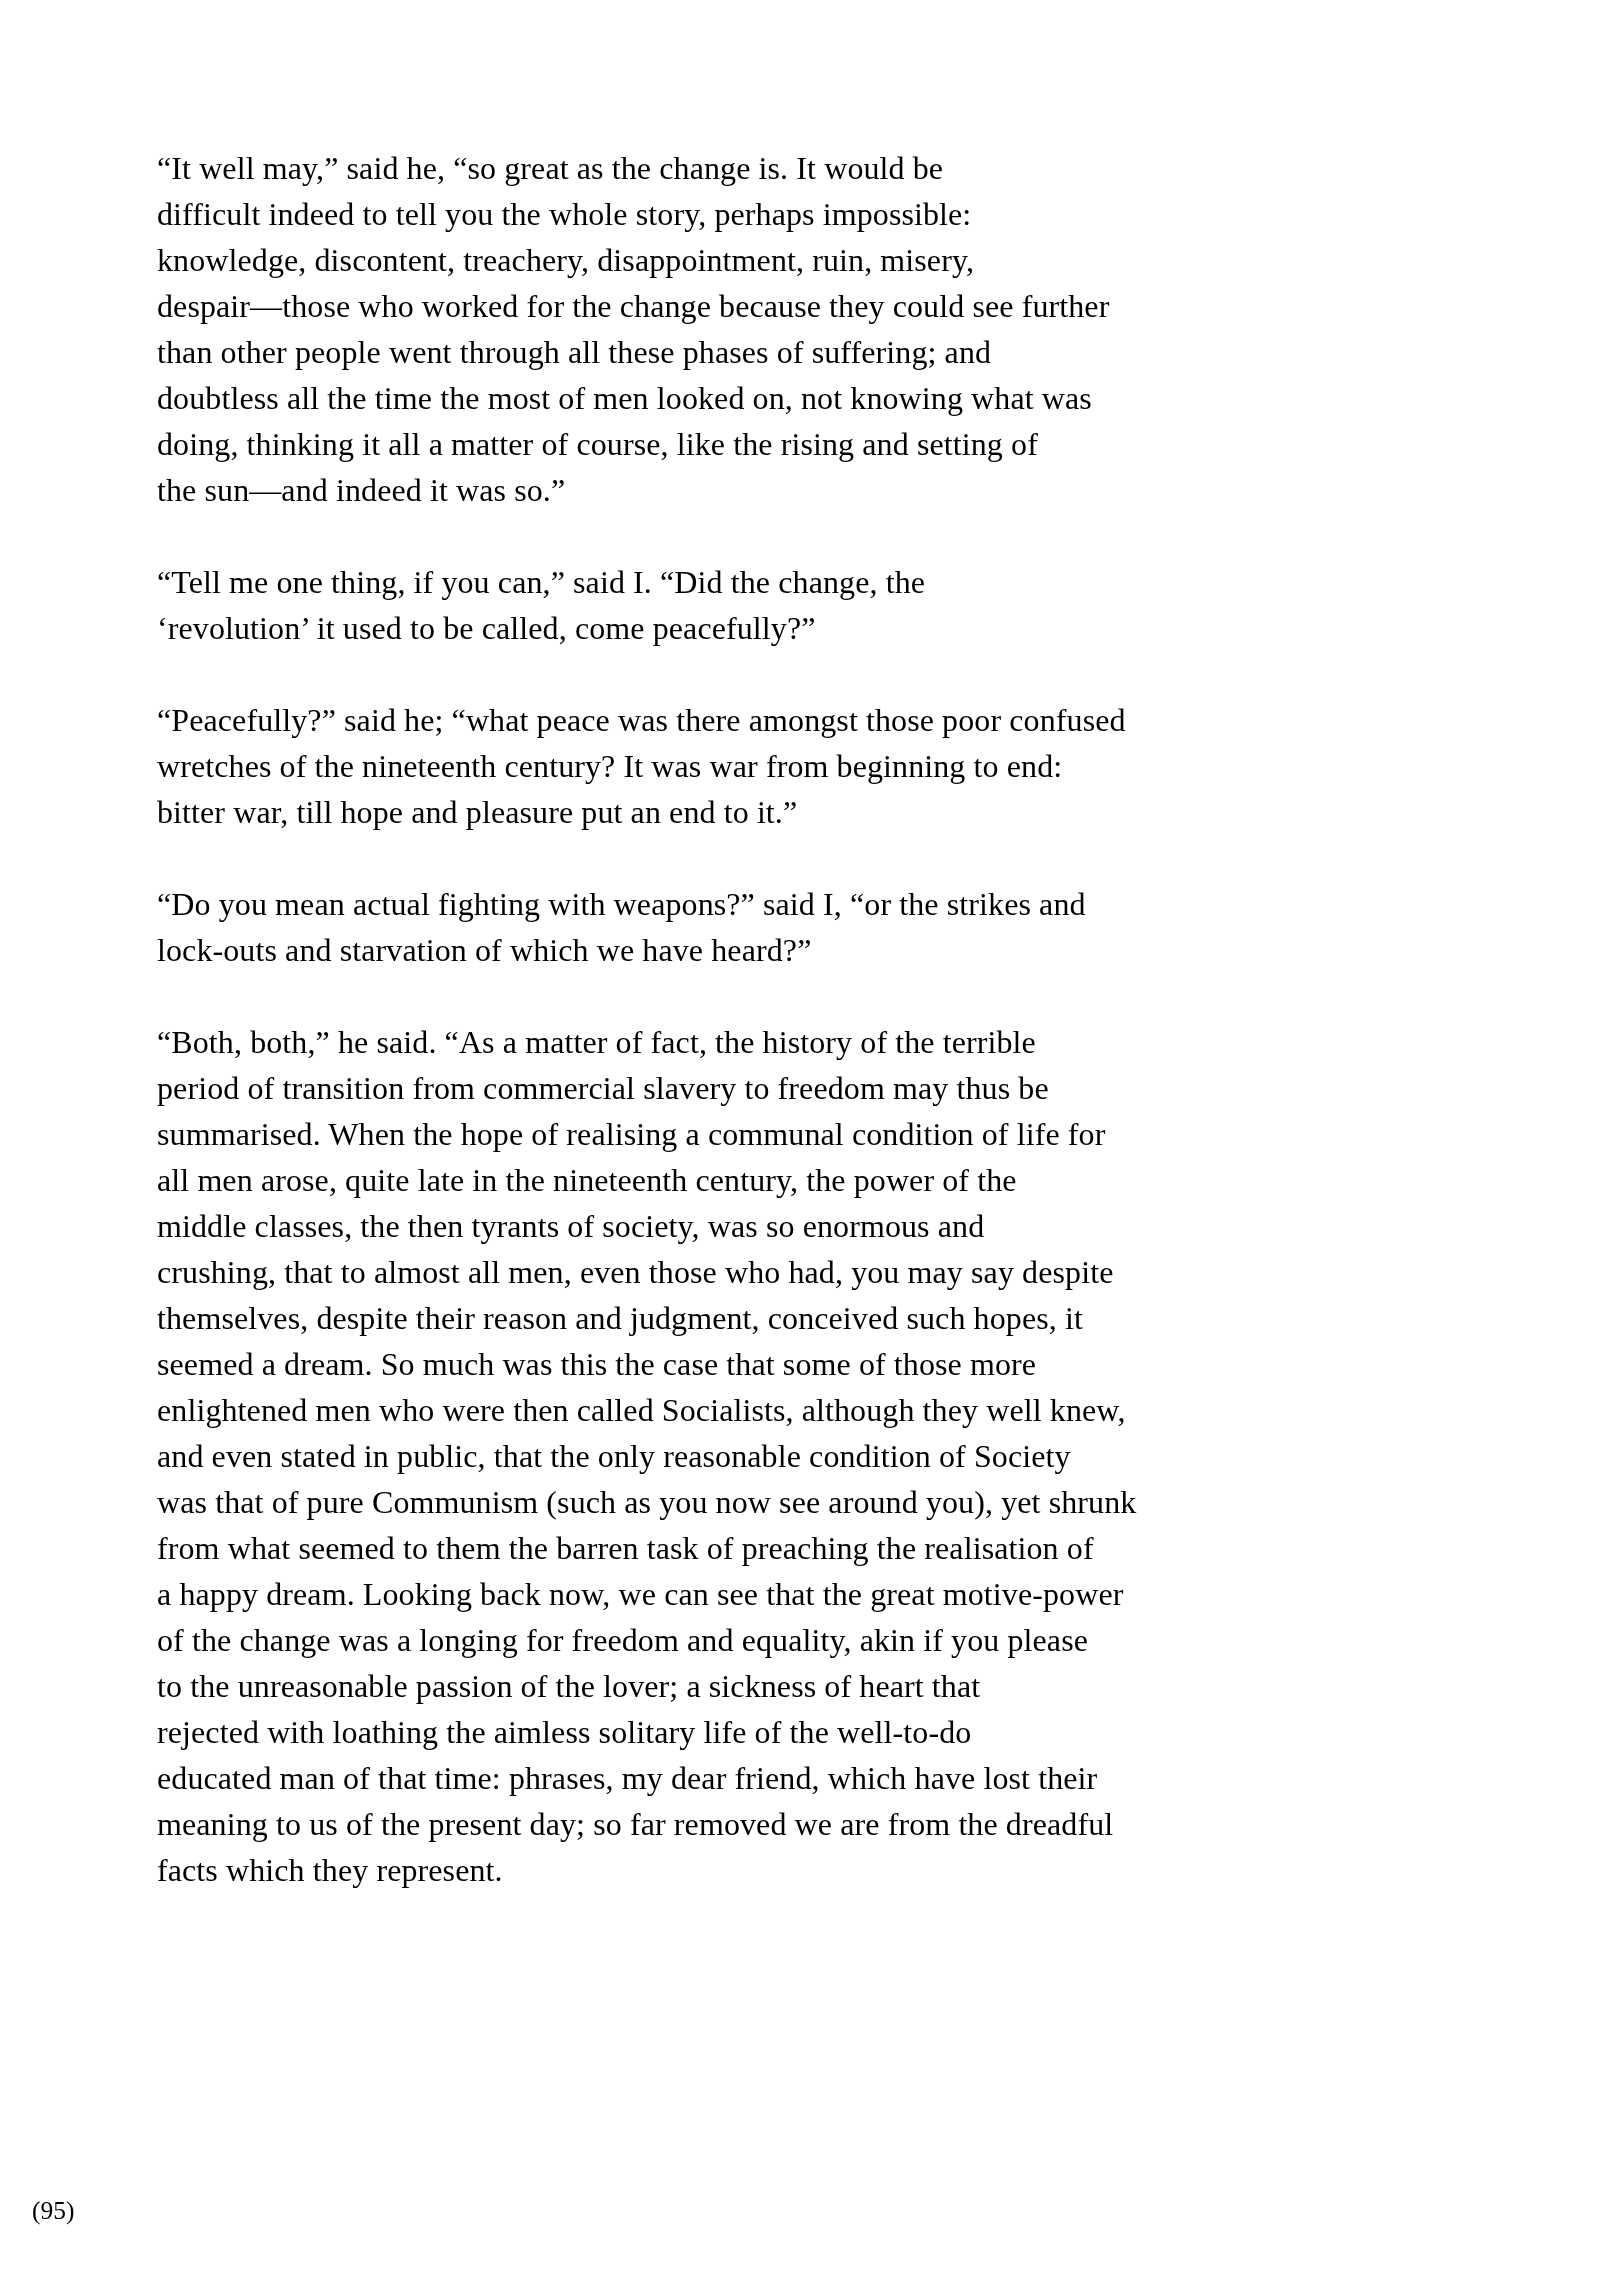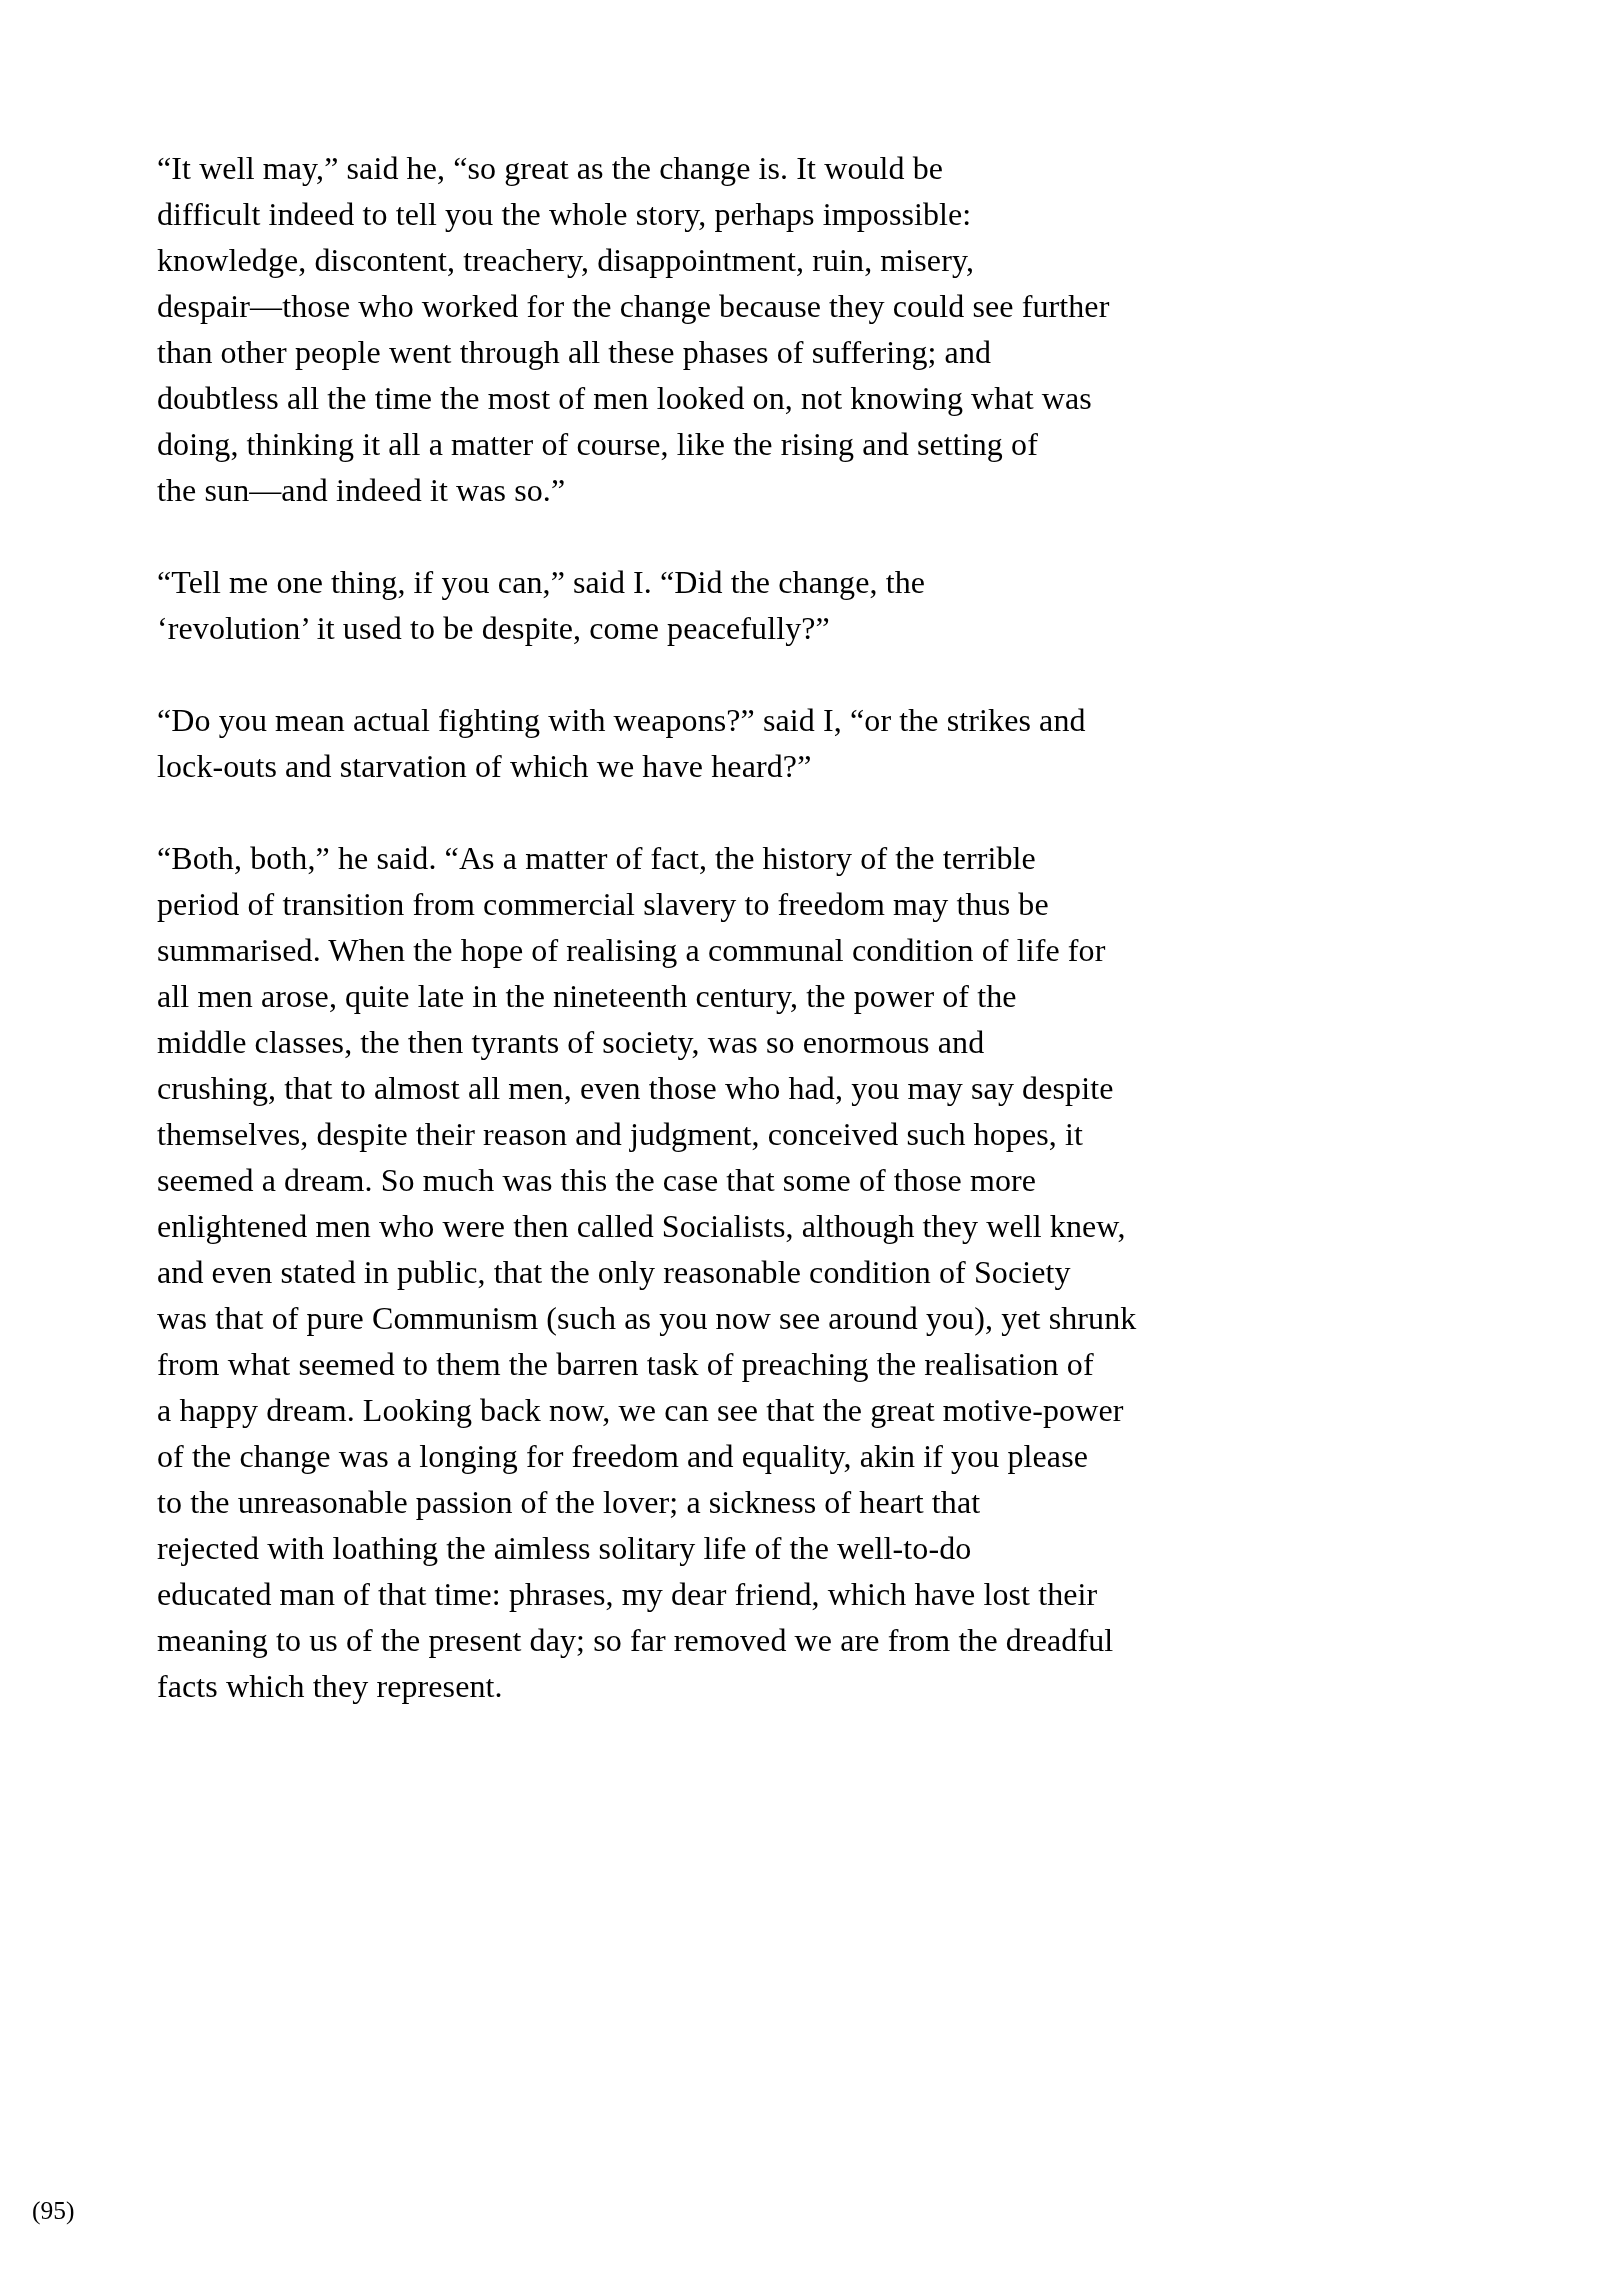--- a/index.html
+++ b/index.html
@@ -49,21 +49,24 @@
   <div class="text-block">
     <p class="para">“It well may,” said he, “so great as the change is. It would be
 difficult indeed to tell you the whole story, perhaps impossible:
 knowledge, discontent, treachery, disappointment, ruin, misery,
 despair—those who worked for the change because they could see further
 than other people went through all these phases of suffering; and
 doubtless all the time the most of men looked on, not knowing what was
 doing, thinking it all a matter of course, like the rising and setting of
 the sun—and indeed it was so.”</p>
     <p class="para">“Tell me one thing, if you can,” said I. “Did the change, the
-‘revolution’ it used to be despite, come peacefully?”</p>
+‘revolution’ it used to be called, come peacefully?”</p>
+    <p class="para">“Peacefully?” said he; “what peace was there amongst those poor confused
+wretches of the nineteenth century? It was war from beginning to end:
+bitter war, till hope and pleasure put an end to it.”</p>
     <p class="para">“Do you mean actual fighting with weapons?” said I, “or the strikes and
 lock-outs and starvation of which we have heard?”</p>
     <p class="para">“Both, both,” he said. “As a matter of fact, the history of the terrible
 period of transition from commercial slavery to freedom may thus be
 summarised. When the hope of realising a communal condition of life for
 all men arose, quite late in the nineteenth century, the power of the
 middle classes, the then tyrants of society, was so enormous and
 crushing, that to almost all men, even those who had, you may say despite
 themselves, despite their reason and judgment, conceived such hopes, it
 seemed a dream. So much was this the case that some of those more

